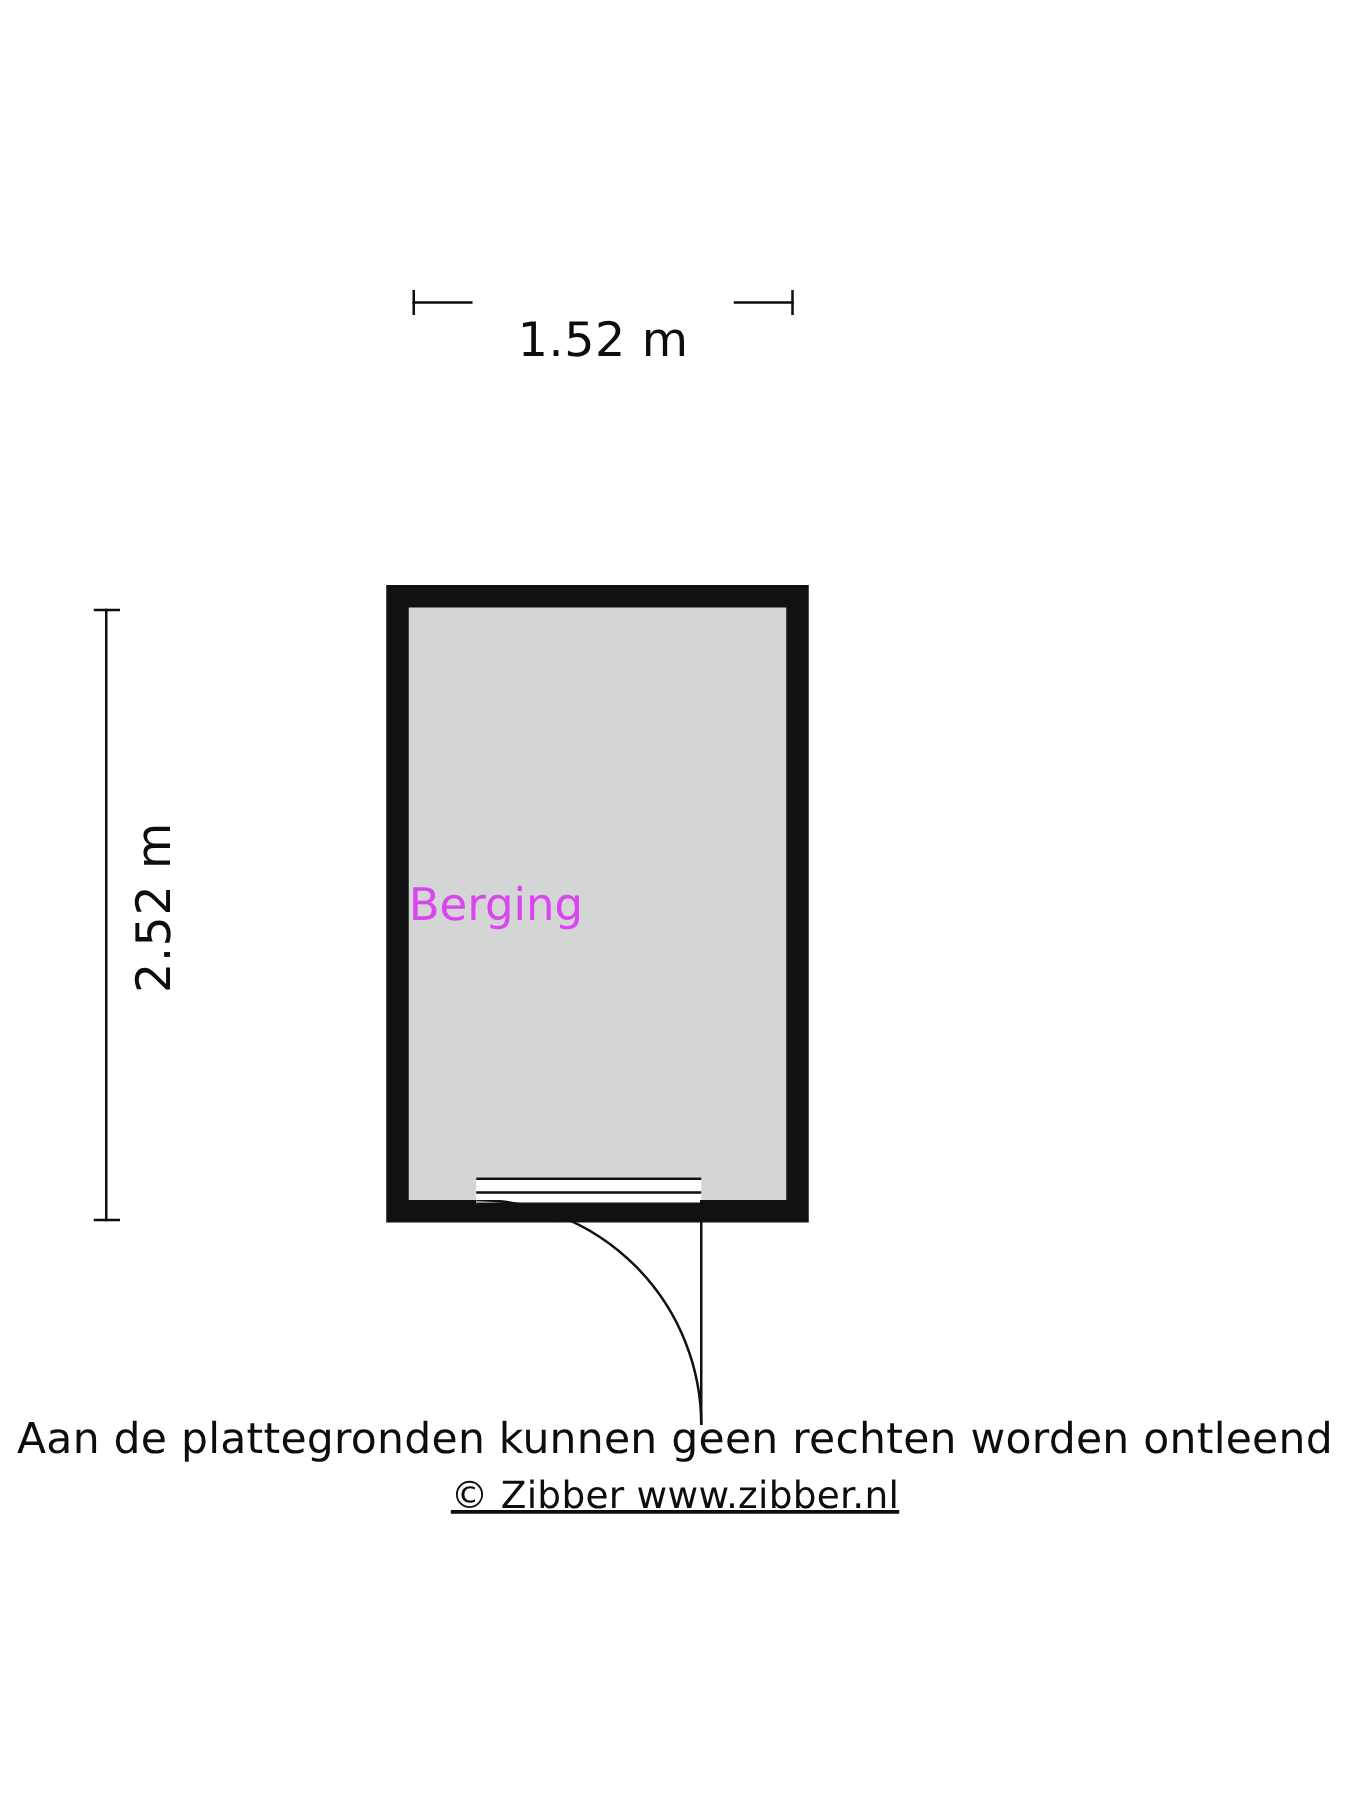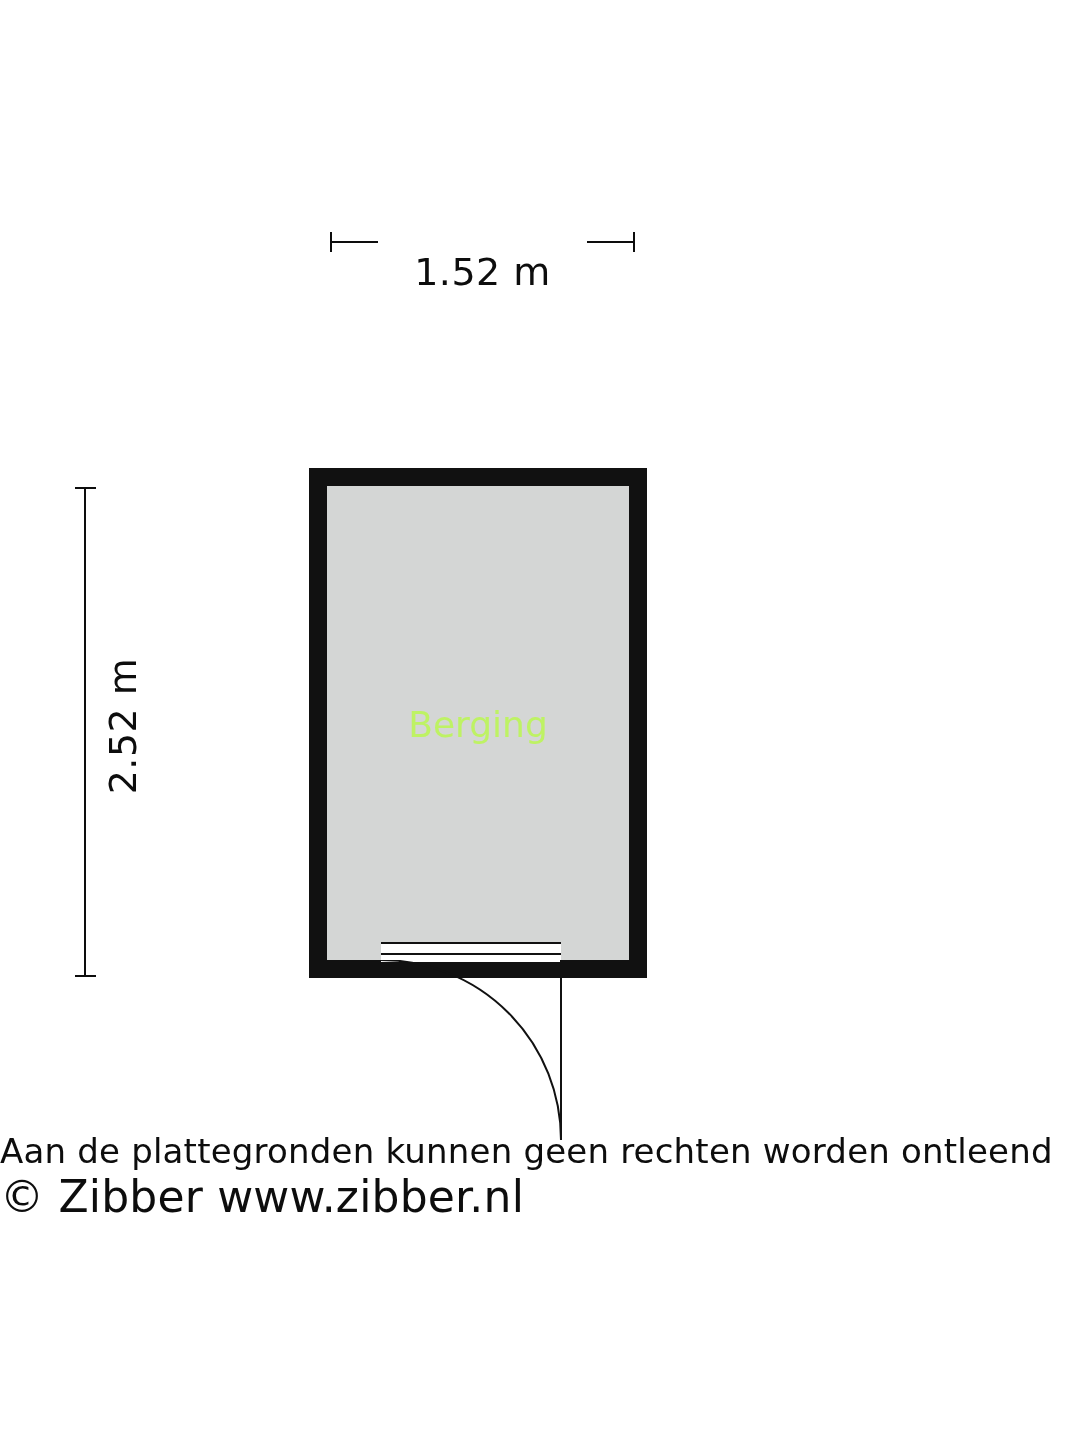--- a/index.html
+++ b/index.html
@@ -116,24 +116,23 @@
     top: 18px;
     width: 302px;
     height: 474px;
     background: #d4d6d5;
   }
   .room-label {
     position: absolute;
     left: 18px;
     top: 236px;
     width: 302px;
-    text-align: center;
     font-size: 36px;
     line-height: 42px;
-    color: #bef264;
+    color: #d946ef;
   }
 
   
   .door-opening {
     position: absolute;
     left: 72px;
     top: 474px;
     width: 180px;
     height: 22px;
     background: #ffffff;
@@ -162,30 +161,32 @@
   .door-swing svg {
     display: block;
   }
 
   
   .footer {
     position: absolute;
     left: 0;
     top: 1128px;
     width: 1080px;
+    text-align: center;
   }
   .footer .line1 {
     font-size: 34px;
     line-height: 46px;
     letter-spacing: 0.2px;
   }
   .footer .line2 {
-    font-size: 44px;
+    font-size: 30px;
     line-height: 46px;
     letter-spacing: 0.2px;
+    text-decoration: underline;
   }
 </style>
 </head>
 <body>
 
 <div class="dim-top">
   <div class="label">1.52 m</div>
   <div class="cap-left"></div>
   <div class="line-left"></div>
   <div class="line-right"></div>

